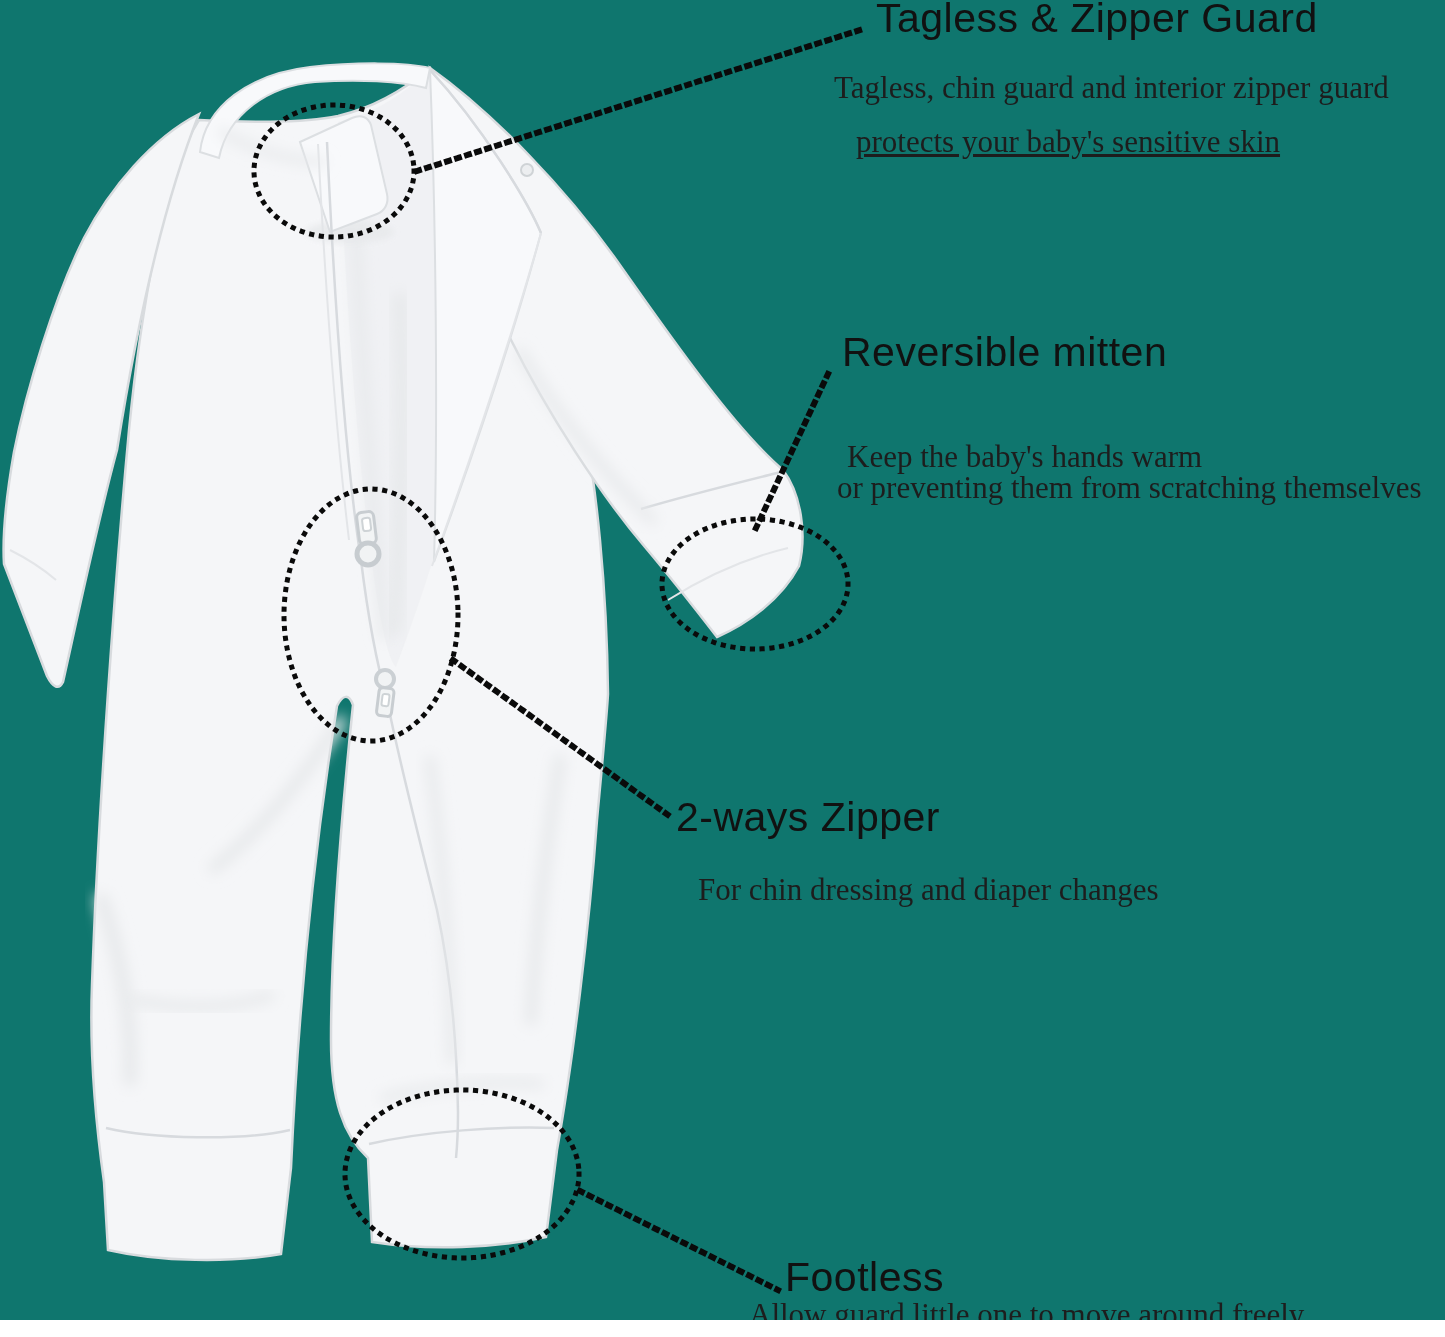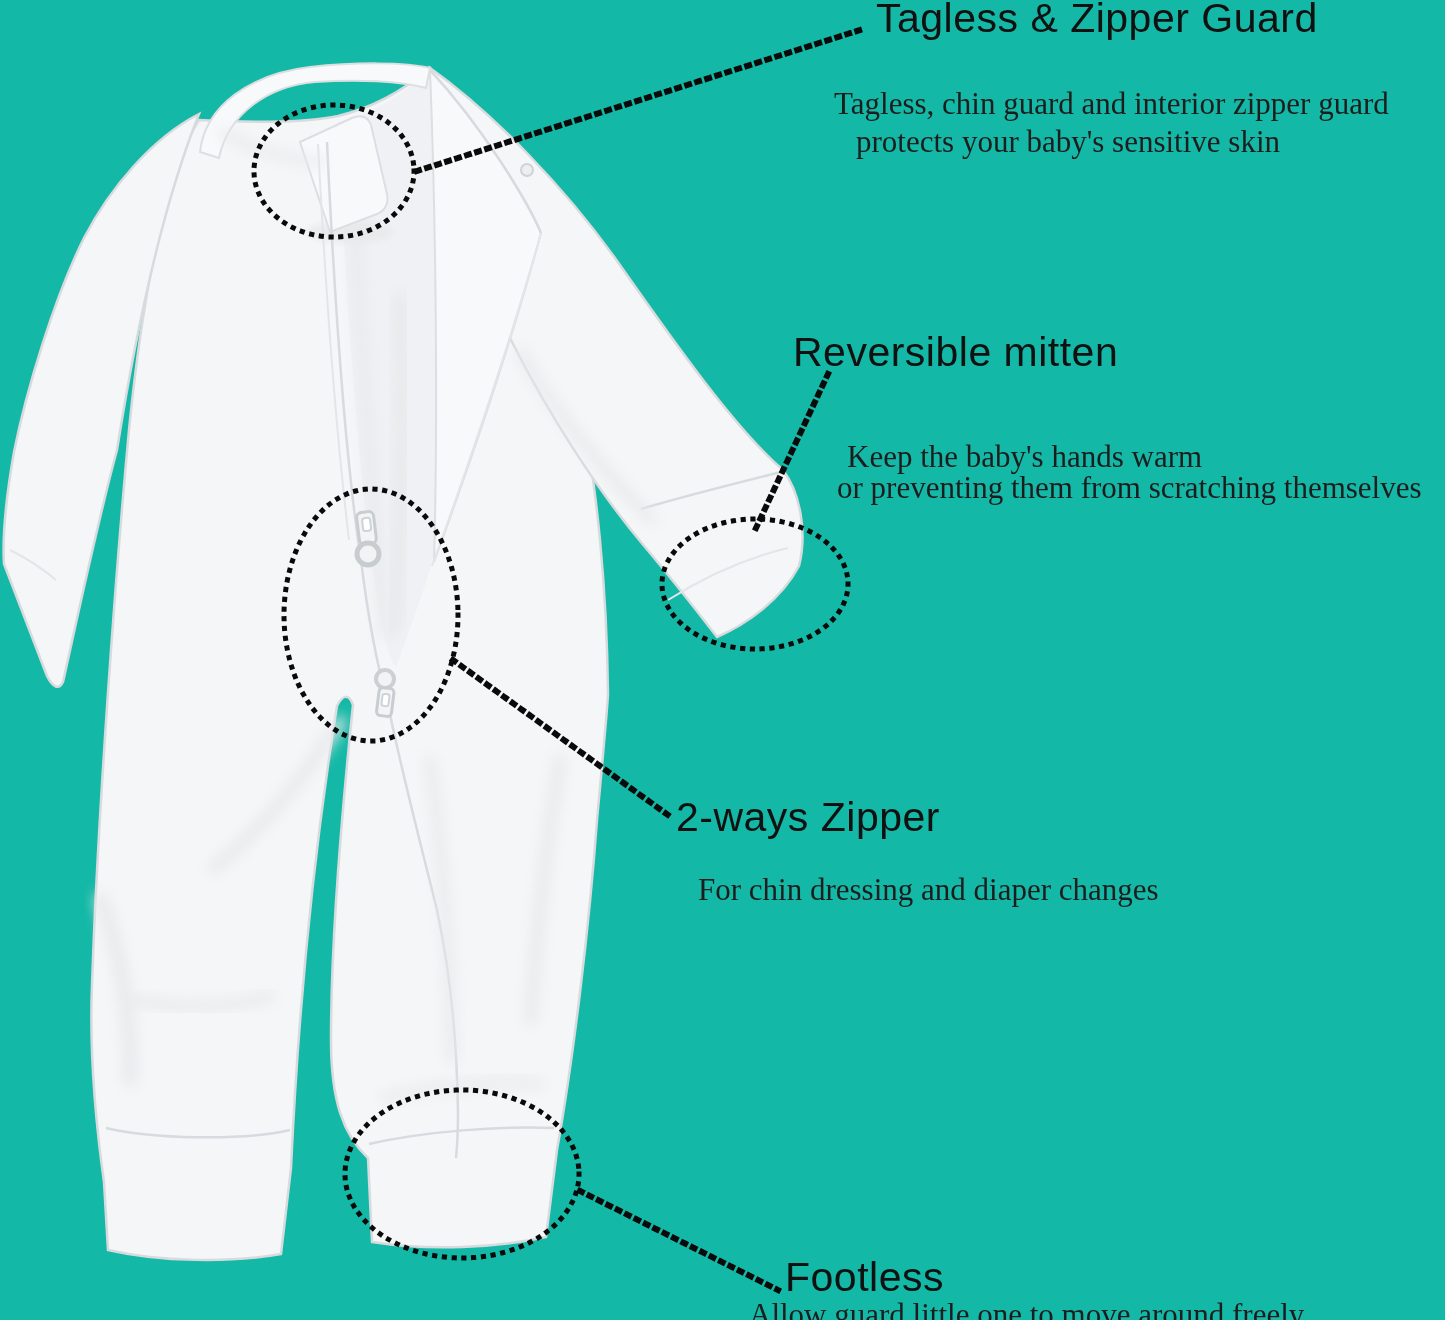--- a/index.html
+++ b/index.html
@@ -1,19 +1,19 @@
 <!DOCTYPE html>
 <html><head>
 <meta charset="utf-8">
 <style>
   html,body{margin:0;padding:0;background:#ffffff;}
   .stage{
     position:relative;
     width:1445px;height:1320px;
-    background:#14b8a6;
+    background:#0f766e;
     overflow:hidden;
     font-family:"Liberation Sans", sans-serif;
   }
   .photo{position:absolute;left:0;top:0;width:1445px;height:1337px;}
   .callout-title{
     position:absolute;
     font-family:"Liberation Sans", sans-serif;
     font-size:41px;
     line-height:1.05;
     color:#111111;
@@ -164,26 +164,26 @@
 
       <line class="dotted" x1="417" y1="171" x2="860" y2="30" stroke-width="6" stroke-dasharray="2 8.5"></line>
       <line class="dotted" x1="756" y1="528" x2="828" y2="374" stroke-width="6" stroke-dasharray="2 8.5"></line>
       <line class="dotted" x1="453" y1="660" x2="668" y2="815" stroke-width="6" stroke-dasharray="2 8.5"></line>
       <line class="dotted" x1="580" y1="1191" x2="778" y2="1290" stroke-width="6" stroke-dasharray="2 8.5"></line>
     </g>
   </svg>
 
   <div>
     <div class="callout-title" style="left:876px; top:-3px;">Tagless &amp; Zipper Guard</div>
-    <div class="callout-line" style="left:834px; top:70px;margin-top:16px;">Tagless, chin guard and interior zipper guard</div>
-    <div class="callout-line" style="left:856px; top:124px;">protects your baby's sensitive skin</div>
+    <div class="callout-line" style="left:834px; top:70px;">Tagless, chin guard and interior zipper guard</div>
+    <div class="callout-line" style="left:856px; top:124px;text-decoration:underline;">protects your baby's sensitive skin</div>
   </div>
 
   <div>
-    <div class="callout-title" style="left:793px; top:331px;text-align:center;">Reversible mitten</div>
+    <div class="callout-title" style="left:842px; top:331px;text-align:center;">Reversible mitten</div>
     <div class="callout-line" style="left:847px; top:400px;margin-top:39px;">Keep the baby's hands warm</div>
     <div class="callout-line" style="left:837px; top:470px;font-family:Liberation Serif, serif;">or preventing them from scratching themselves</div>
   </div>
 
   <div>
     <div class="callout-title" style="left:676px; top:796px;">2-ways Zipper</div>
     <div class="callout-line" style="left:698px; top:872px;">For chin dressing and diaper changes</div>
   </div>
 
   <div>

